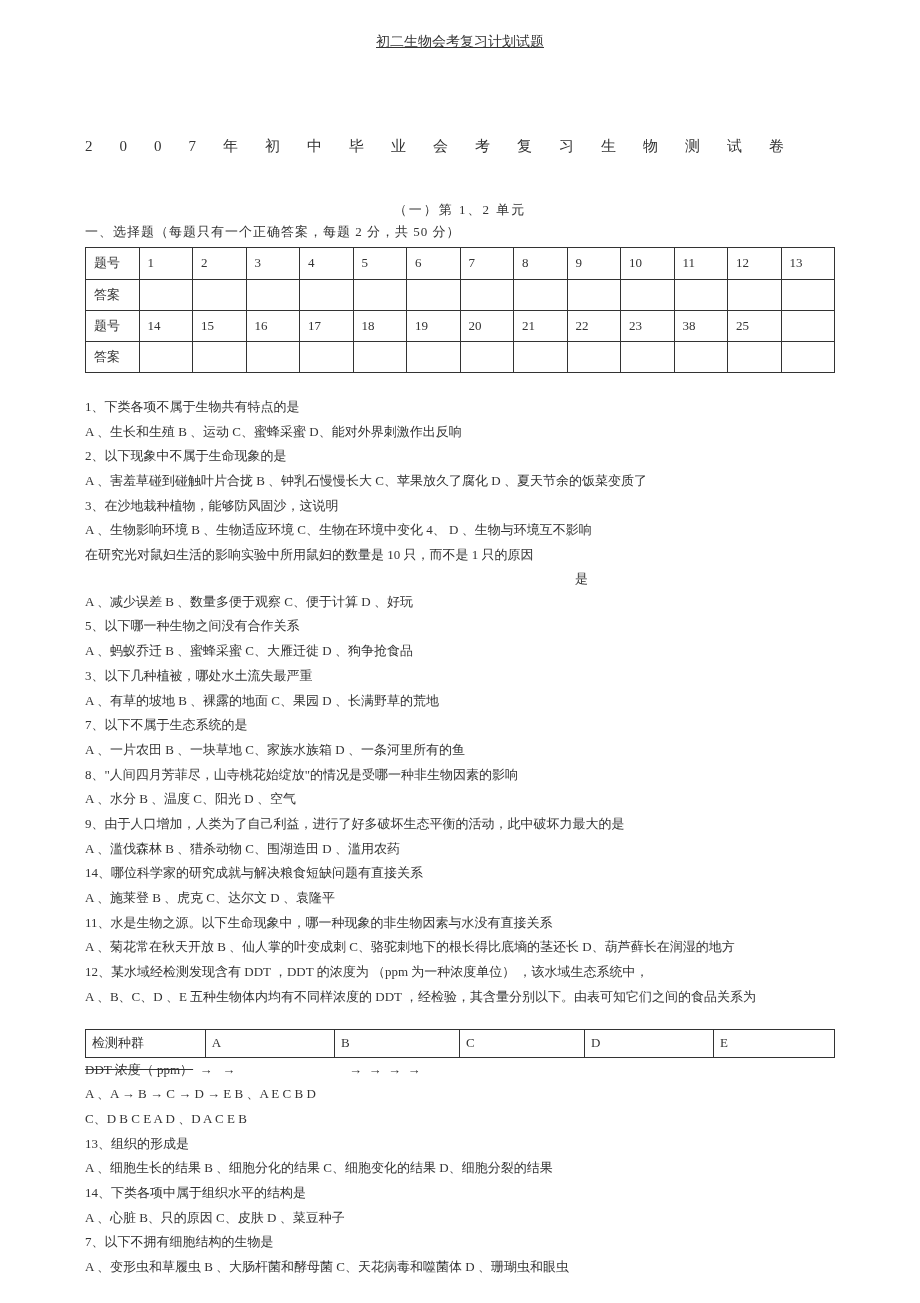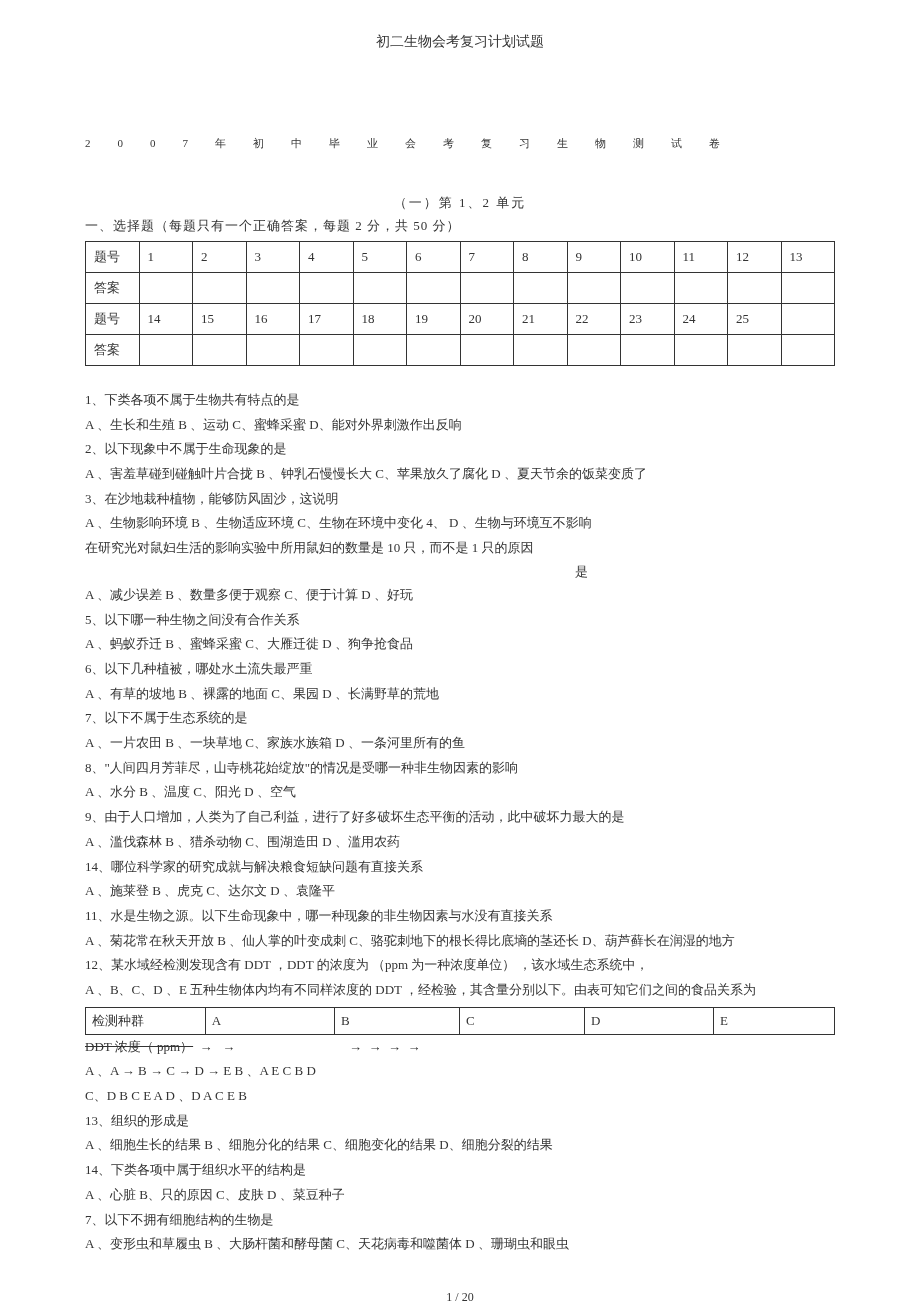--- a/index.html
+++ b/index.html
@@ -10,23 +10,24 @@
       margin: 0;
       padding: 30px 85px;
       width: 920px;
       box-sizing: border-box;
       line-height: 1.7;
     }
     .doc-title {
       text-align: center;
       font-size: 14px;
       margin-bottom: 80px;
+      text-decoration: underline;
     }
     .main-title {
-      font-size: 11px;
+      font-size: 15px;
       letter-spacing: 27px;
       text-align: left;
       margin-bottom: 40px;
     }
     .subtitle {
       text-align: center;
       letter-spacing: 2px;
     }
     .section-header {
       margin-bottom: 4px;
@@ -51,21 +52,21 @@
     .options {
       margin-bottom: 0;
       line-height: 1.9;
     }
     .q4-reason {
       margin-left: 490px;
     }
     .q12-table {
       border-collapse: collapse;
       width: 100%;
-      margin-top: 4px;
+      margin-top: 20px;
     }
     .q12-table td {
       border: 1px solid #333;
       padding: 2px 6px;
       text-align: left;
       height: 16px;
     }
     .footer {
       text-align: center;
       margin-top: 30px;
@@ -122,21 +123,21 @@
     <td>14</td>
     <td>15</td>
     <td>16</td>
     <td>17</td>
     <td>18</td>
     <td>19</td>
     <td>20</td>
     <td>21</td>
     <td>22</td>
     <td>23</td>
-    <td>24</td>
+    <td>38</td>
     <td>25</td>
     <td></td>
   </tr>
   <tr>
     <td>答案</td>
     <td></td>
         <td></td>
         <td></td>
         <td></td>
         <td></td>
@@ -161,21 +162,21 @@
 <div class="question">3、在沙地栽种植物，能够防风固沙，这说明</div>
 <div class="options">A 、生物影响环境 B 、生物适应环境 C、生物在环境中变化 4、   D 、生物与环境互不影响</div>
 
 <div class="question">在研究光对鼠妇生活的影响实验中所用鼠妇的数量是           10 只，而不是    1 只的原因</div>
 <div class="q4-reason">是</div>
 <div class="options">A 、减少误差   B 、数量多便于观察    C、便于计算   D 、好玩</div>
 
 <div class="question">5、以下哪一种生物之间没有合作关系</div>
 <div class="options">A 、蚂蚁乔迁   B 、蜜蜂采蜜   C、大雁迁徙   D 、狗争抢食品</div>
 
-<div class="question">6、以下几种植被，哪处水土流失最严重</div>
+<div class="question">3、以下几种植被，哪处水土流失最严重</div>
 <div class="options">A 、有草的坡地   B 、裸露的地面   C、果园   D 、长满野草的荒地</div>
 
 <div class="question">7、以下不属于生态系统的是</div>
 <div class="options">A 、一片农田   B 、一块草地   C、家族水族箱   D 、一条河里所有的鱼</div>
 
 <div class="question">8、"人间四月芳菲尽，山寺桃花始绽放"的情况是受哪一种非生物因素的影响</div>
 <div class="options">A 、水分  B 、温度  C、阳光  D 、空气</div>
 
 <div class="question">9、由于人口增加，人类为了自己利益，进行了好多破坏生态平衡的活动，此中破坏力最大的是</div>
 <div class="options">A 、滥伐森林   B 、猎杀动物   C、围湖造田   D 、滥用农药</div>

